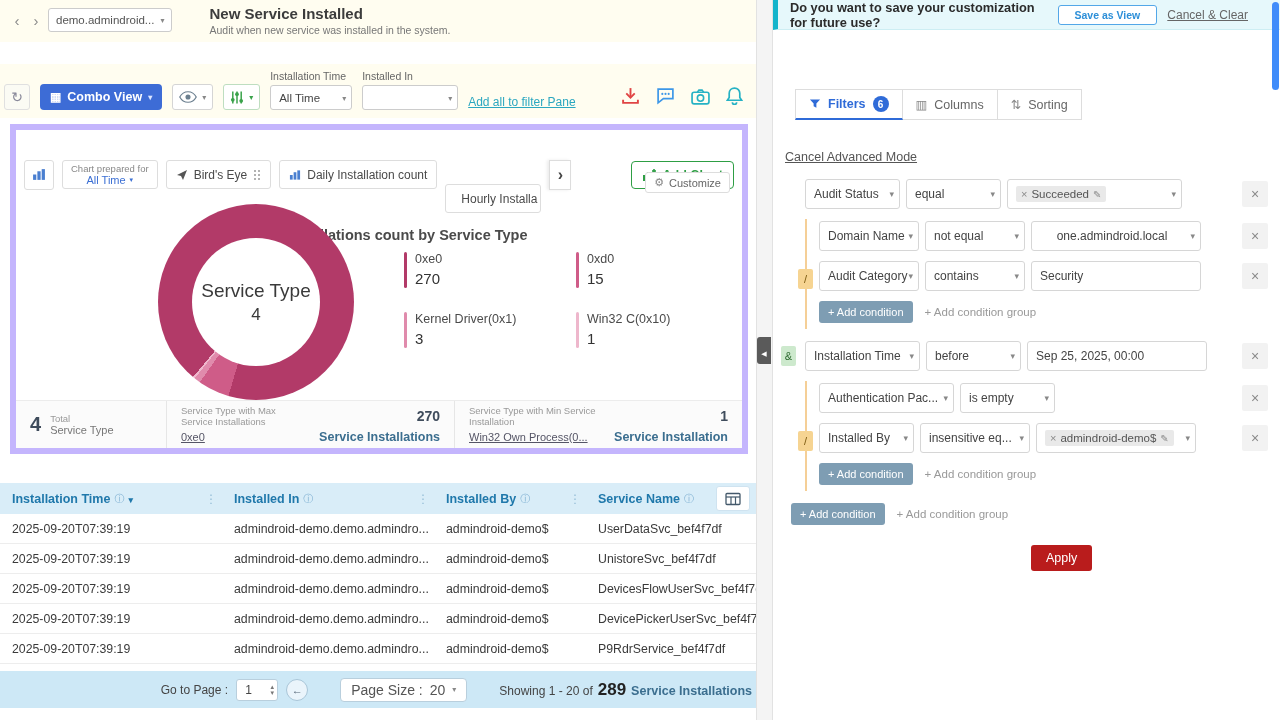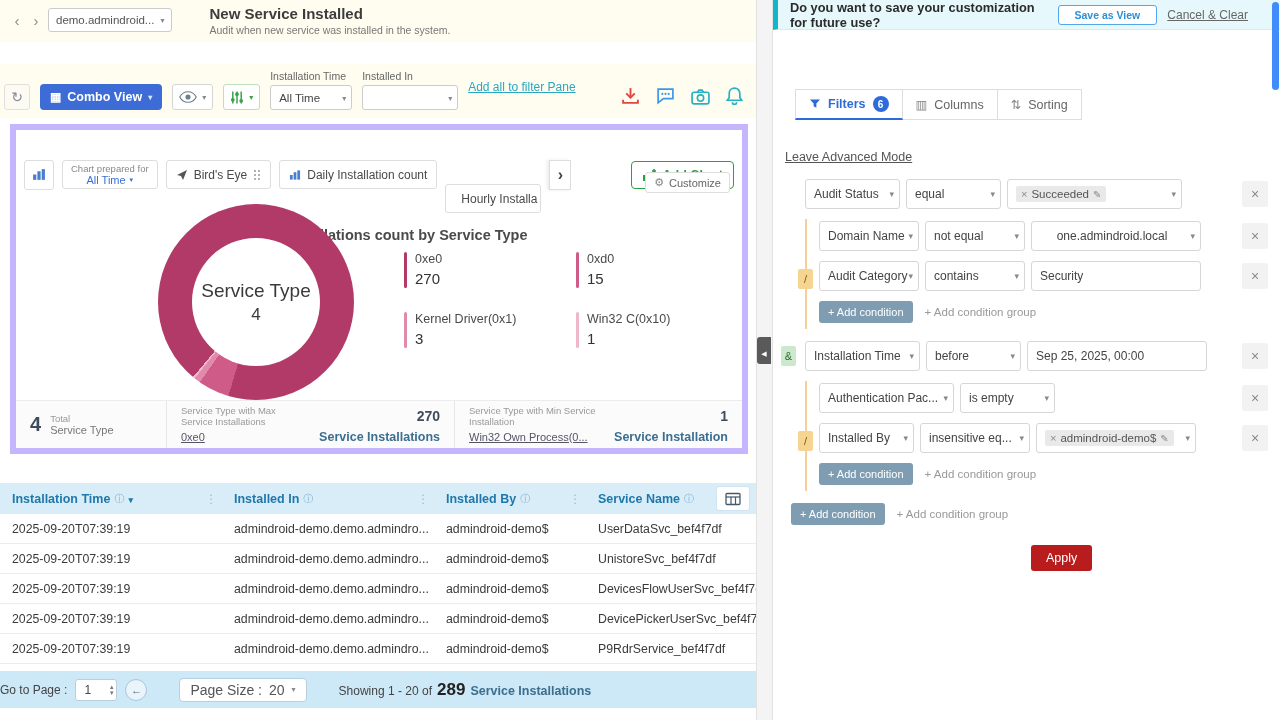--- a/index.html
+++ b/index.html
@@ -45,21 +45,21 @@
   .tool-box.green .caret{color:#3aa24a;}
   .combo-btn{height:26px; background:#3d6cd6; color:#fff; border:none; border-radius:4px; display:flex;
     align-items:center; gap:6px; padding:0 10px; font-size:12.5px; font-weight:bold; cursor:pointer;}
   .combo-btn .icon-grid{font-size:12px;}
   .combo-btn .caret{font-size:8px; color:#dce6ff;}
   .field{display:flex; flex-direction:column; gap:3px;}
   .field label{font-size:10.5px; color:#666;}
   .tb-sel{height:25px; border:1px solid #ccc; border-radius:3px; background:#fff; position:relative;
     display:flex; align-items:center; padding:0 16px 0 8px; font-size:11.5px; color:#444; cursor:pointer;}
   .tb-sel::after{content:"▾"; position:absolute; right:5px; top:50%; transform:translateY(-50%); font-size:8px; color:#888;}
-  .filter-link{font-size:12px; color:#2ba7c0; text-decoration:underline; margin-bottom:16px; cursor:pointer;}
+  .filter-link{font-size:12px; color:#2ba7c0; text-decoration:underline; margin-bottom:1px; cursor:pointer;}
   .spacer{flex:1;}
   .tb-icon{border:none; background:none; padding:0 3px; margin-bottom:2px; cursor:pointer;}
 
   
   .chart-card{position:absolute; left:10px; top:124px; width:738px; height:330px; border:6px solid #c4b5fd; background:#fff;}
   .chart-tab-row{display:flex; align-items:center; gap:8px; padding:6px 8px;}
   .chip-box{width:30px; height:30px; border:1px solid #ddd; border-radius:3px; background:#fff;
     display:flex; align-items:center; justify-content:center; cursor:pointer;}
   .prepared-box{border:1px solid #ddd; border-radius:3px; background:#fff; padding:2px 8px; display:flex;
     flex-direction:column; align-items:center; cursor:pointer;}
@@ -108,21 +108,21 @@
     color:#1f78ab; position:relative; cursor:pointer;}
   .th .menu{position:absolute; right:5px; top:50%; transform:translateY(-50%); font-size:12px; cursor:pointer;}
   .col-settings{position:absolute; right:6px; top:3px; width:34px; height:25px; background:#fff;
     border:1px solid #cfe3f0; border-radius:3px; display:flex; align-items:center; justify-content:center; cursor:pointer;}
   .t-row{display:grid; grid-template-columns:222px 212px 152px 170px; height:30px; align-items:center;
     border-bottom:1px solid #ededed; background:#fff; cursor:pointer;}
   .td{font-size:12.3px; color:#3a3a3a; padding-left:12px; white-space:nowrap; overflow:hidden;}
 
   
   .pagination{position:absolute; left:0; top:671px; width:756px; height:37px; background:#cde8f6;
-    display:flex; align-items:center; gap:8px; padding-right:28px; font-size:12px; color:#444;}
+    display:flex; align-items:center; justify-content:flex-end; gap:8px; padding-right:4px; font-size:12px; color:#444;}
   .page-input{width:42px; height:22px; background:#fff; border:1px solid #b9cfdd; border-radius:3px;
     display:flex; align-items:center; justify-content:space-between; padding:0 3px 0 8px; cursor:text;}
   .steppers{display:flex; flex-direction:column; line-height:6px; font-size:7px; color:#777;}
   .steppers span{cursor:pointer;}
   .pg-back{width:22px; height:22px; border-radius:50%; border:1px solid #a9c6d8; background:#eaf4fb; color:#567;
     font-size:11px; display:flex; align-items:center; justify-content:center; cursor:pointer;}
   .size-box{background:#fff; border:1px solid #b9cfdd; border-radius:4px; height:24px; display:flex;
     align-items:center; gap:7px; padding:0 10px; font-size:14px; color:#555; margin-left:24px; cursor:pointer;}
   .size-box .caret{font-size:8px; color:#888;}
   .showing{margin-left:24px; display:flex; align-items:baseline; gap:5px;}
@@ -510,21 +510,21 @@
       <div class="ptab">
         <span class="icon-cols"></span>
         <span>Columns</span>
       </div>
       <div class="ptab">
         <span class="icon-updown"></span>
         <span>Sorting</span>
       </div>
     </div>
 
-    <a class="leave-link">Leave Advanced Mode</a>
+    <a class="leave-link">Cancel Advanced Mode</a>
 
     <div class="conditions">
 
       
       <div class="cond-row root">
         <div class="sel w95">
             <span>Audit Status</span>
           </div>
         <div class="sel w95">
             <span>equal</span>

